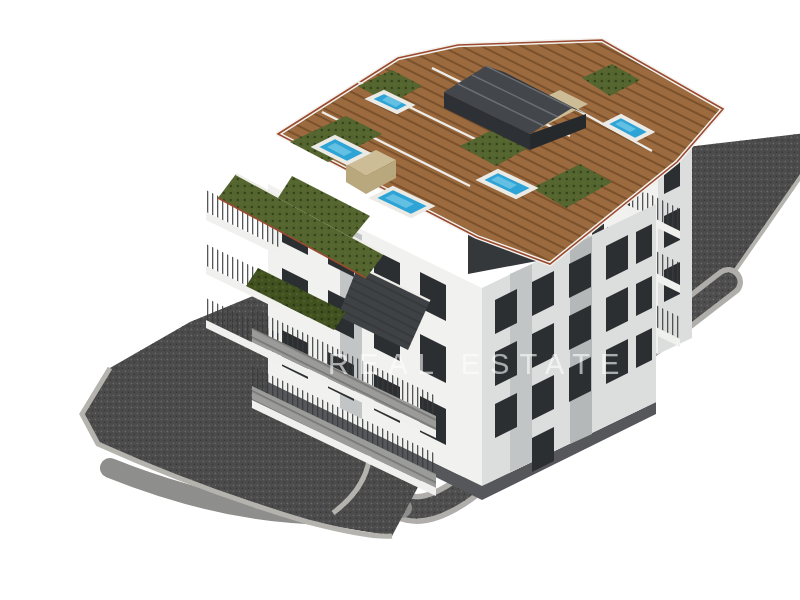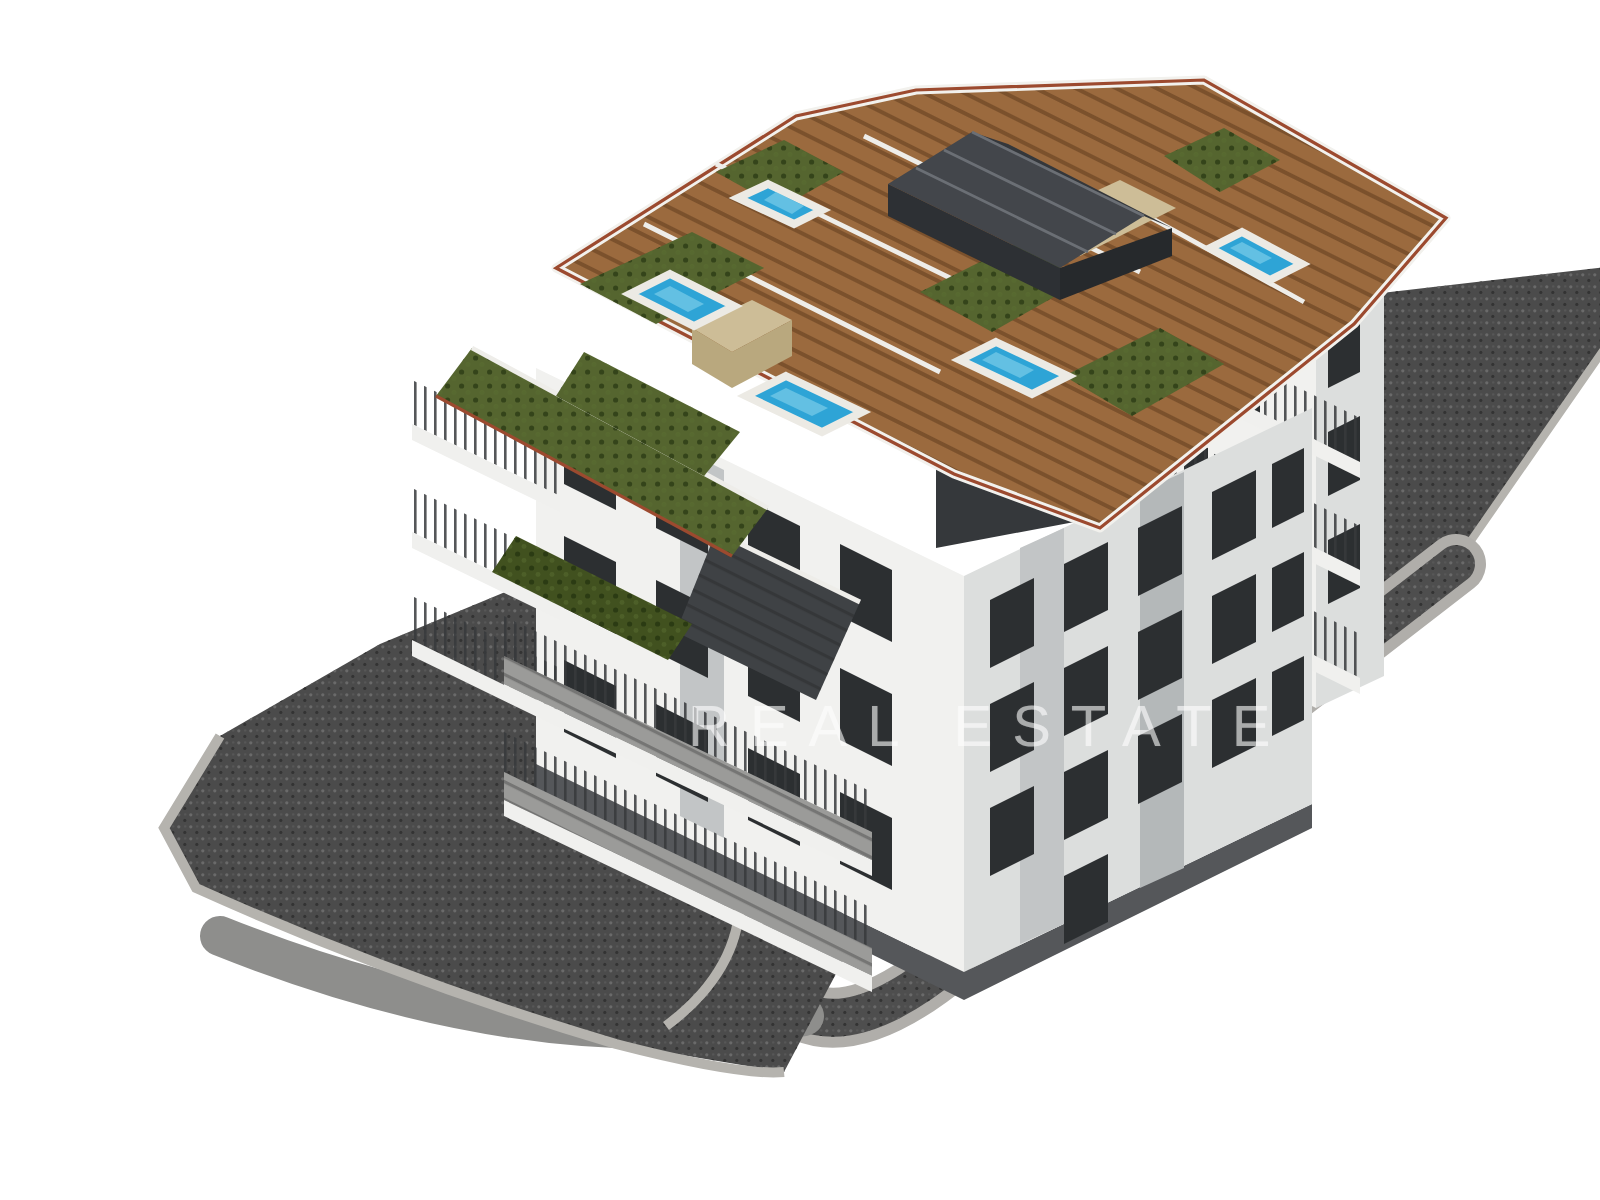--- a/index.html
+++ b/index.html
@@ -31,21 +31,21 @@
   .f-base{fill:#55575a;}
   .f-court{fill:#35383b;}
   .f-pergL{fill:#43464b;}
   .f-pergR{fill:#34373b;}
   .f-pergF{fill:#2d3034;}
   .f-pergS{fill:#26292c;}
   .watermark{position:absolute;color:var(--watermark-white,#ffffff);pointer-events:none;
              text-shadow:0 0 1px rgba(255,255,255,.15);}
   .wm-brand{left:226px;top:218px;width:320px;font-size:116px;font-weight:bold;
             letter-spacing:14px;opacity:.55;line-height:1;}
-  .wm-tagline{left:304px;top:332px;font-size:29px;font-weight:400;letter-spacing:10px;opacity:.6;}
+  .wm-tagline{left:288px;top:332px;font-size:29px;font-weight:400;letter-spacing:10px;opacity:.6;}
 </style>
 </head>
 <body>
 
 <figure class="stage">
 <svg width="800" height="600" viewBox="0 0 800 600">
   <defs>
     <pattern id="gravel" width="6" height="6" patternUnits="userSpaceOnUse">
       <rect width="6" height="6" fill="none"></rect>
       <circle cx="1.4" cy="1.4" r="0.8" fill="#6a6a6a"></circle>

